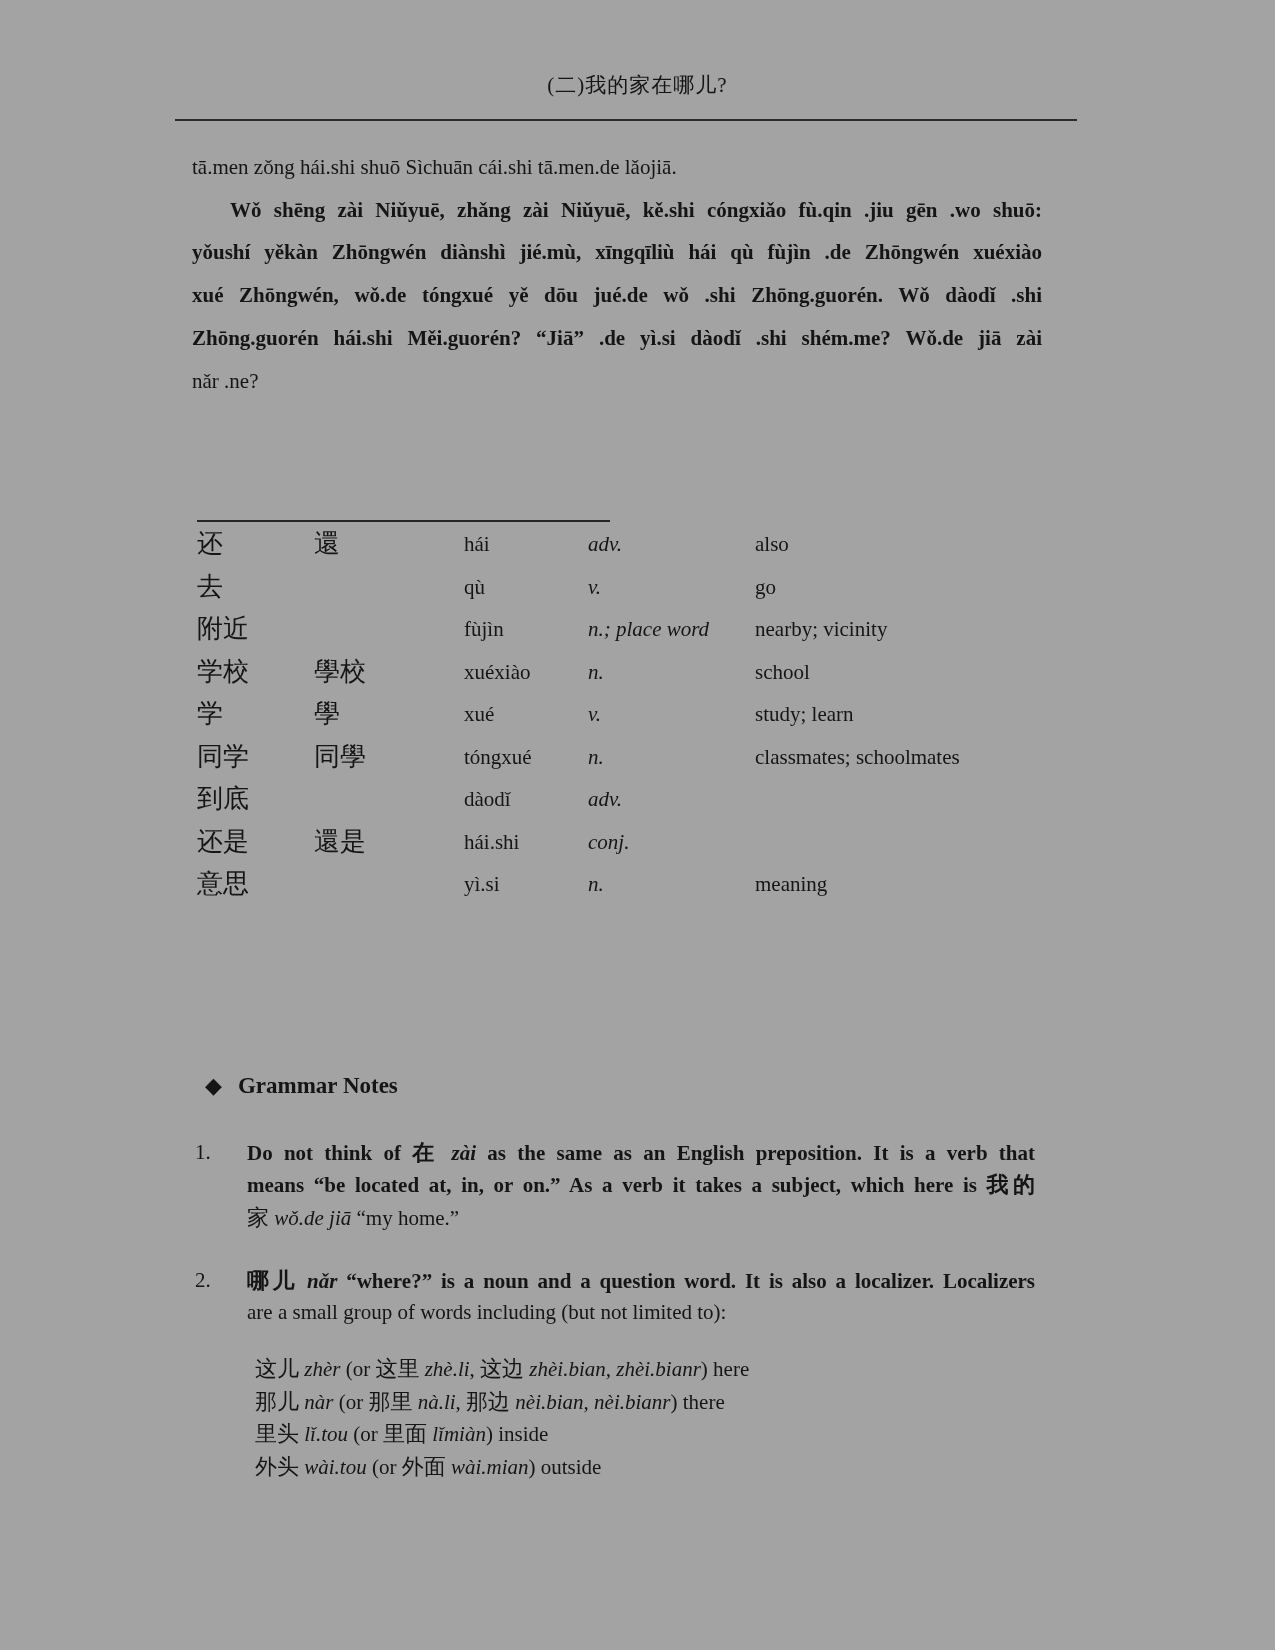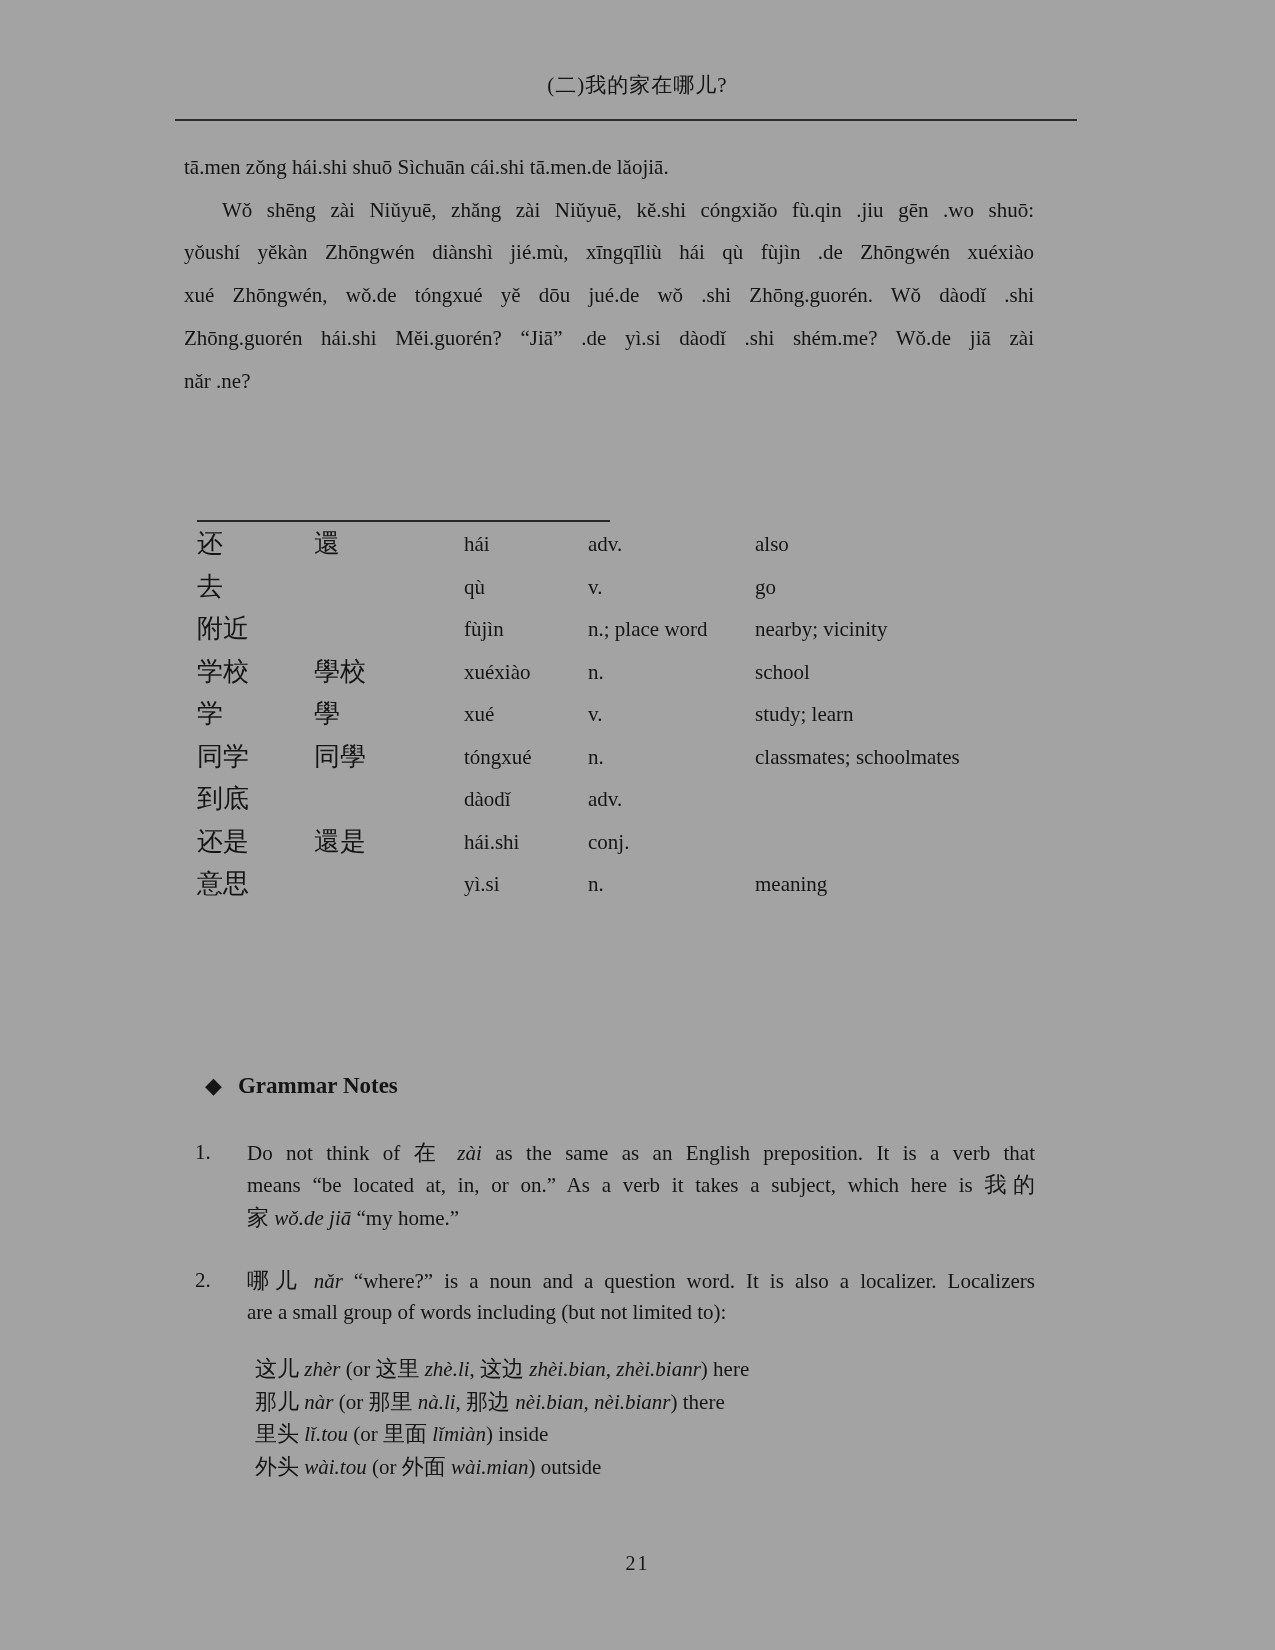--- a/index.html
+++ b/index.html
@@ -15,44 +15,44 @@
   }
   .header-title{
     position:absolute;top:71px;left:0;width:100%;
     text-align:center;font-size:21px;letter-spacing:1px;
   }
   .header-rule{
     position:absolute;top:119px;left:175px;width:902px;height:2px;
     background:#2b2b2b;
   }
   .intro{
-    position:absolute;top:146px;left:184px;width:850px;
+    position:absolute;top:146px;left:192px;width:850px;
     font-size:21px;line-height:42.7px;
   }
   .iline{white-space:normal;}
-  .just{text-align:justify;text-align-last:justify;}
+  .just{text-align:justify;text-align-last:justify;font-weight:bold;}
   .indent{padding-left:38px;}
   .vocab-rule{
     position:absolute;top:520px;left:197px;width:413px;height:2px;
     background:#262626;
   }
   .vocab{
     position:absolute;top:523px;left:197px;width:848px;
     font-size:21px;
   }
   .vrow{
     display:grid;
     grid-template-columns:117px 150px 124px 167px 1fr;
     height:42.5px;line-height:42.5px;
   }
   .vrow span{display:block;overflow:visible;line-height:42.5px;}
   .vocab .cjk{font-size:26px;}
   .cjk{font-style:normal;font-size:22px;}
   .it{font-style:italic;}
-  .vpos{}
+  .vpos{font-style:italic;}
   .gheading{
     position:absolute;top:1073px;left:205px;
     font-size:23px;font-weight:bold;
     display:flex;align-items:center;
   }
   .diamond{font-size:22px;font-weight:normal;margin-right:16px;line-height:1;}
   .note{
     position:absolute;left:195px;width:840px;
     display:grid;grid-template-columns:45px 1fr;
     font-size:21px;line-height:31.3px;
@@ -175,15 +175,14 @@
     </div>
   </div>
 
   <div class="localizers">
     <div class="nline"><span class="cjk">这儿</span><span> </span><span class="it">zhèr</span><span> (or </span><span class="cjk">这里</span><span> </span><span class="it">zhè.li</span><span>,  </span><span class="cjk">这边</span><span> </span><span class="it">zhèi.bian, zhèi.bianr</span><span>) here</span></div>
     <div class="nline"><span class="cjk">那儿</span><span> </span><span class="it">nàr</span><span> (or </span><span class="cjk">那里</span><span> </span><span class="it">nà.li</span><span>,  </span><span class="cjk">那边</span><span> </span><span class="it">nèi.bian, nèi.bianr</span><span>) there</span></div>
     <div class="nline"><span class="cjk">里头</span><span> </span><span class="it">lǐ.tou</span><span> (or </span><span class="cjk">里面</span><span> </span><span class="it">lǐmiàn</span><span>) inside</span></div>
     <div class="nline"><span class="cjk">外头</span><span> </span><span class="it">wài.tou</span><span> (or </span><span class="cjk">外面</span><span> </span><span class="it">wài.mian</span><span>) outside</span></div>
   </div>
 
-  <div class="page-number">21</div>
 
 </div>
 
 </body></html>

